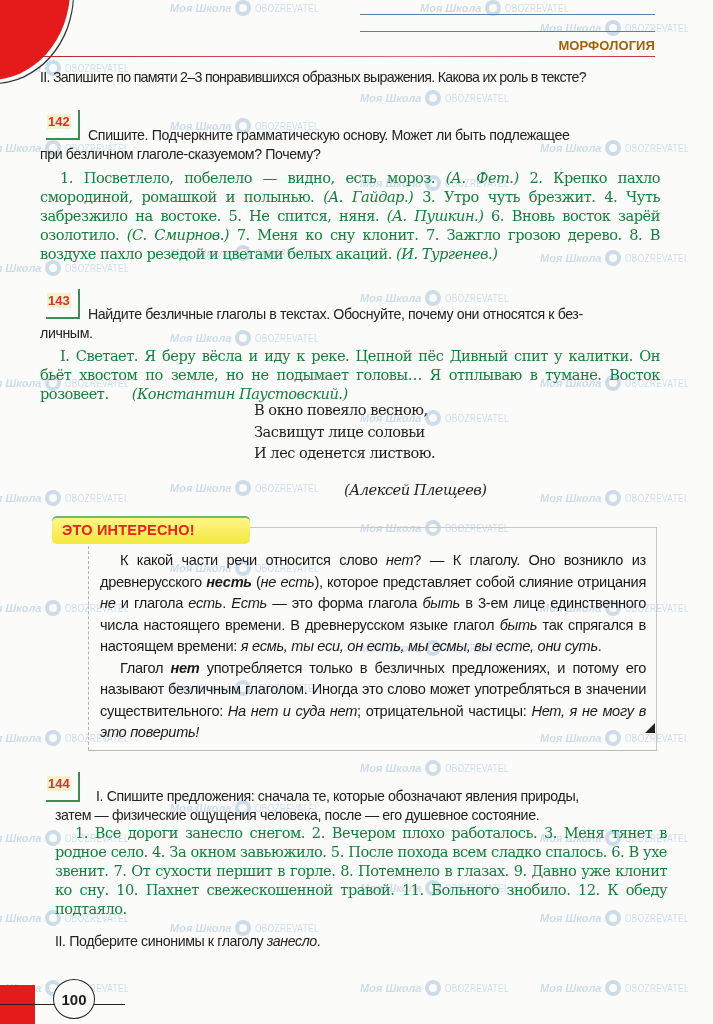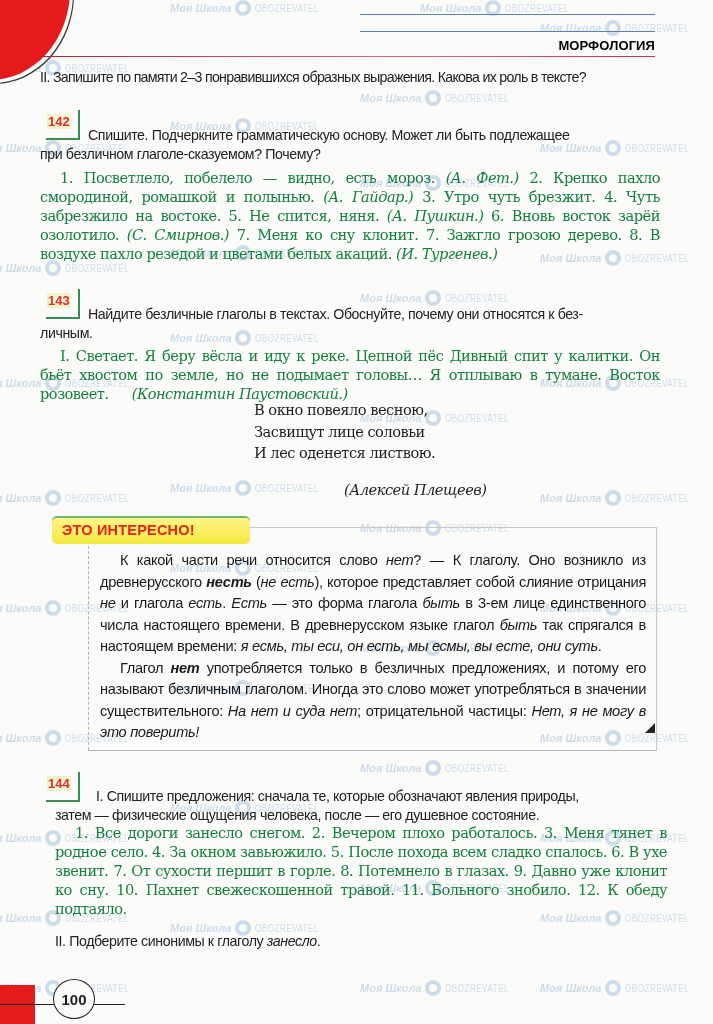--- a/index.html
+++ b/index.html
@@ -17,21 +17,21 @@
       background: #e51a1a;
       box-shadow: 3px 3px 0 0 #fbfbfa, 4px 4px 0 0 #333;
     }
     .hdr-line { position: absolute; height: 1px; }
     .hdr-line.blue1 { left: 360px; top: 14px; width: 295px; background: #5c7fa8; }
     .hdr-line.blue2 { left: 360px; top: 31px; width: 295px; background: #5c7fa8; }
     .hdr-line.red   { left: 40px; top: 56px; width: 615px; background: linear-gradient(to right, #b8252e, #d66b73 60%, #c43440); }
     .section-title {
       position: absolute; right: 58px; top: 38px;
       font-family: "Liberation Sans", sans-serif; font-weight: bold;
-      font-size: 13px; letter-spacing: 0.1px; color: #000000;
+      font-size: 13px; letter-spacing: 0.1px; color: #a16207;
     }
     .task-text {
       position: absolute; left: 40px; width: 618px;
       font-family: "Liberation Sans", sans-serif;
       font-size: 14.2px; line-height: 19px; color: #222;
       letter-spacing: -0.4px;
     }
     .body-text {
       position: absolute; left: 40px; width: 620px;
       font-family: "DejaVu Serif", serif;

